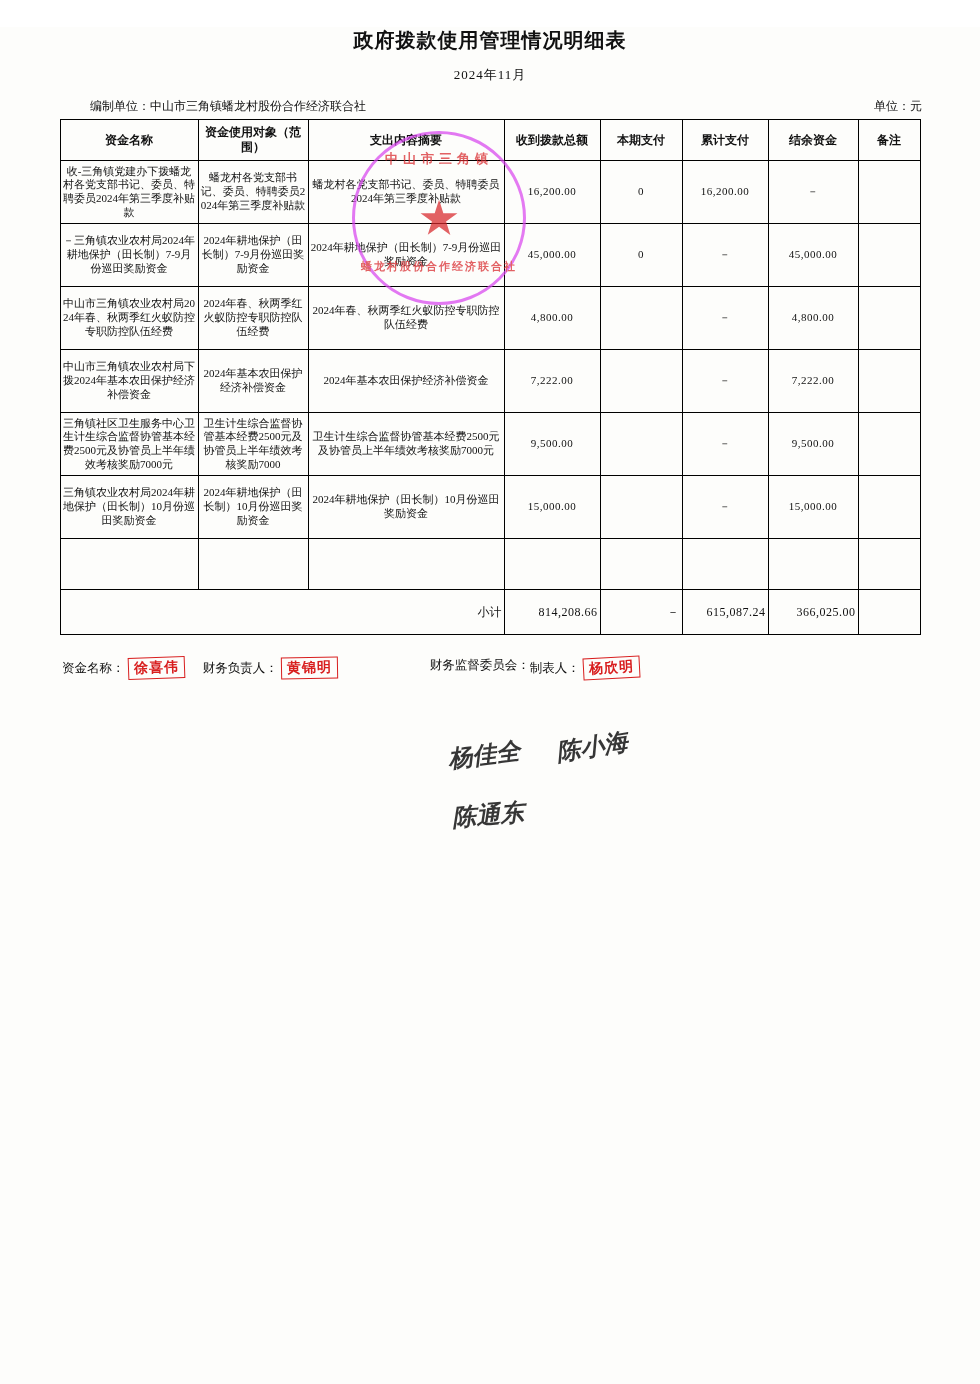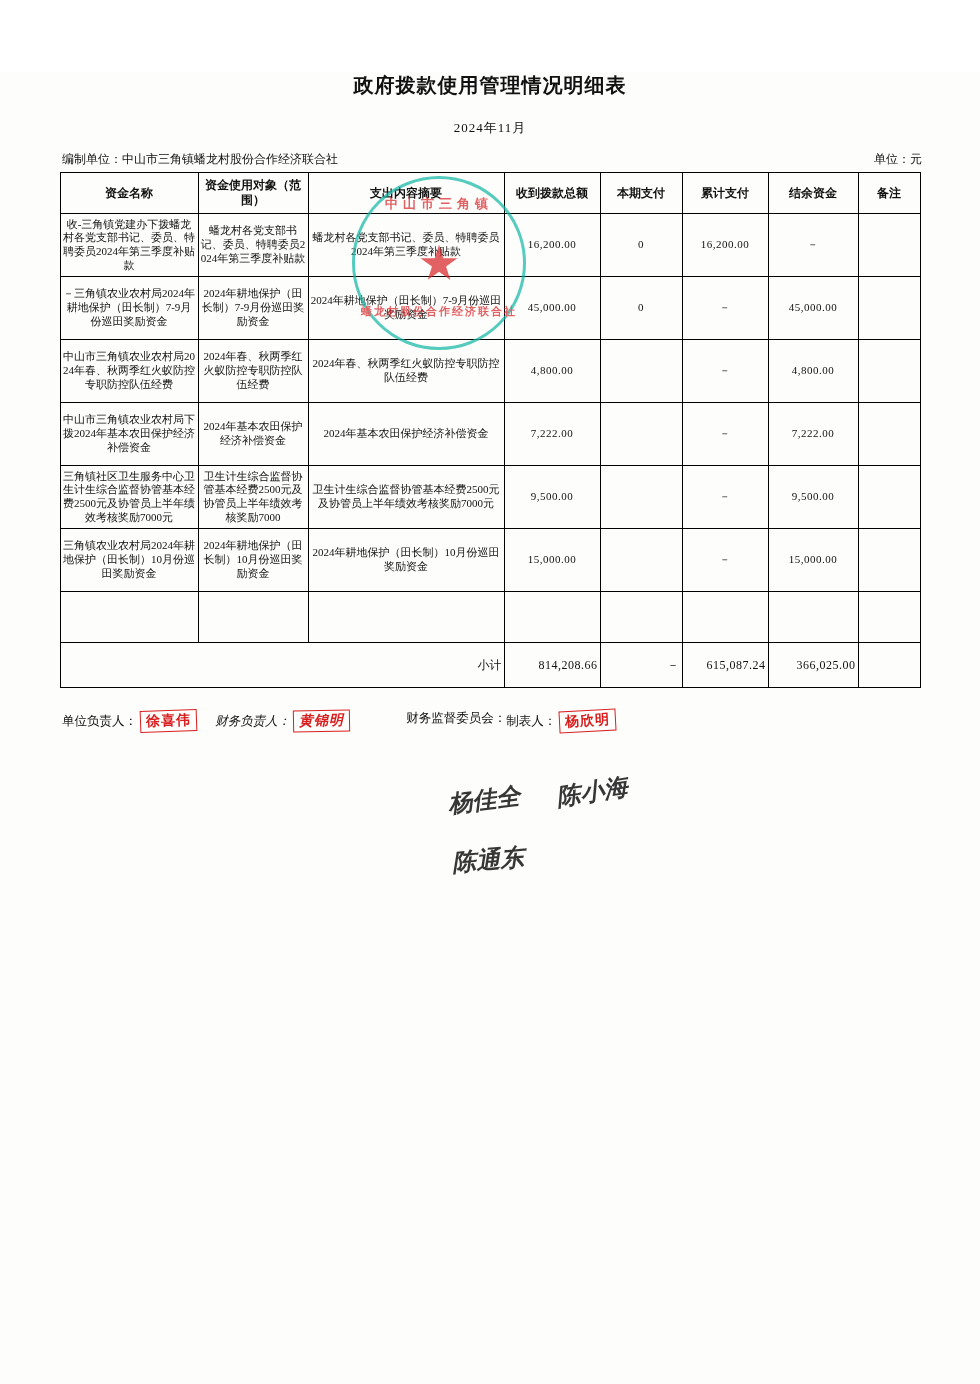--- a/index.html
+++ b/index.html
@@ -19,36 +19,36 @@
     position: relative;
     width: 980px;
     height: 1384px;
     background: #fdfdfb;
   }
   .title {
     text-align: center;
     font-size: 20px;
     font-weight: bold;
     letter-spacing: 1px;
-    margin-top: 72px;
+    margin-top: 27px;
   }
   .subtitle {
     text-align: center;
     font-size: 13px;
-    margin-top: 20px;
+    margin-top: 12px;
     letter-spacing: 1px;
   }
   .meta-row {
     display: flex;
     justify-content: space-between;
     align-items: flex-end;
     margin: 14px 58px 4px 62px;
     font-size: 12px;
   }
-  .meta-left { white-space: nowrap; }
+  .meta-left { white-space: nowrap; margin-left: 28px; }
   .meta-right { white-space: nowrap; }
 
   table.main {
     border-collapse: collapse;
     margin: 0 auto;
     width: 860px;
     table-layout: fixed;
     background: transparent;
   }
   table.main th, table.main td {
@@ -75,21 +75,21 @@
 
   .sign-row {
     display: flex;
     margin: 22px 0 0 0;
     padding: 0 62px 0 62px;
     font-size: 12.5px;
     position: relative;
   }
   .sign-item { position: relative; white-space: nowrap; }
   .sign-1 { margin-right: 18px; }
-  .sign-2 { margin-right: 56px; font-style: italic; }
+  .sign-2 { margin-right: 92px; }
   .sign-3 { }
 
   .red-stamp-text {
     color: #d81e1e;
     font-family: "Liberation Serif", serif;
     font-weight: bold;
     font-size: 14px;
     border: 1.6px solid #d81e1e;
     padding: 1px 5px;
     display: inline-block;
@@ -99,21 +99,21 @@
   .red-stamp-text.s2 { transform: rotate(-1deg); }
   .red-stamp-text.s3 { transform: rotate(-3deg); }
 
   
   .seal {
     position: absolute;
     left: 352px;
     top: 104px;
     width: 168px;
     height: 168px;
-    border: 3px solid #14b8a6;
+    border: 3px solid #d946ef;
     border-radius: 50%;
     opacity: 0.72;
     pointer-events: none;
   }
   .seal .star {
     position: absolute;
     left: 50%; top: 50%;
     transform: translate(-50%, -50%);
     color: #d8262a;
     font-size: 42px;
@@ -264,21 +264,21 @@
   </table>
 
   <div class="seal">
     <div class="arc-top">中山市三角镇</div>
     <div class="star">★</div>
     <div class="arc-bottom">蟠龙村股份合作经济联合社</div>
   </div>
 
   <div class="sign-row">
     <div class="sign-item sign-1">
-      <span>单位负责人：</span>
+      <span>资金名称：</span>
       <span class="red-stamp-text">徐喜伟</span>
     </div>
     <div class="sign-item sign-2">
       <span>财务负责人：</span>
       <span class="red-stamp-text s2">黄锦明</span>
     </div>
     <div class="sign-item sign-3">
       <span>财务监督委员会：</span>
     </div>
     <div class="sign-item">

